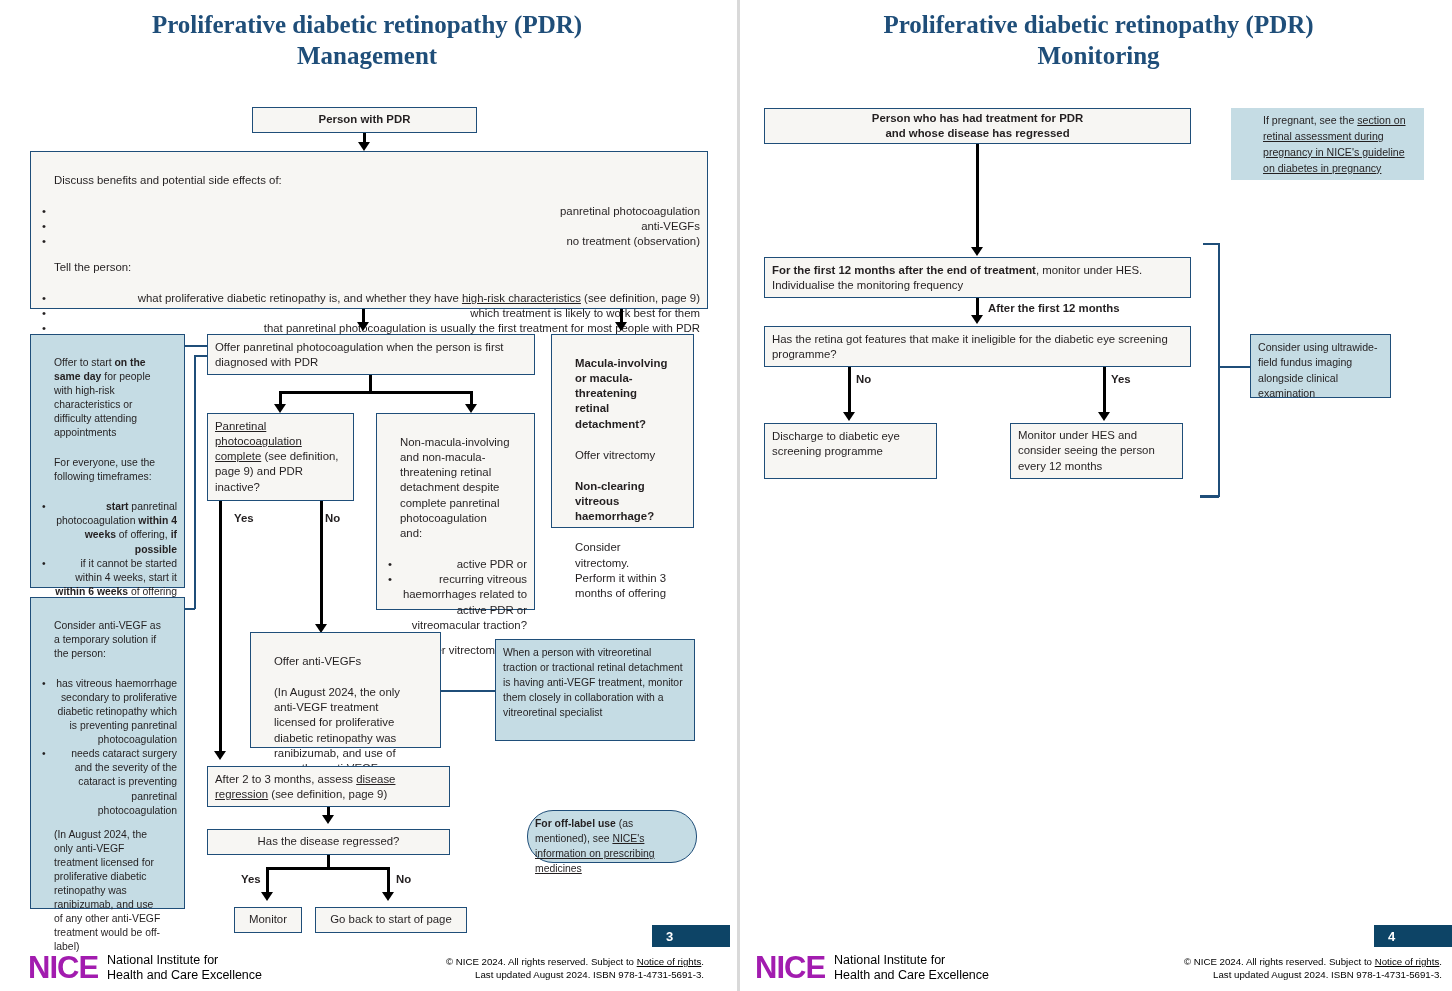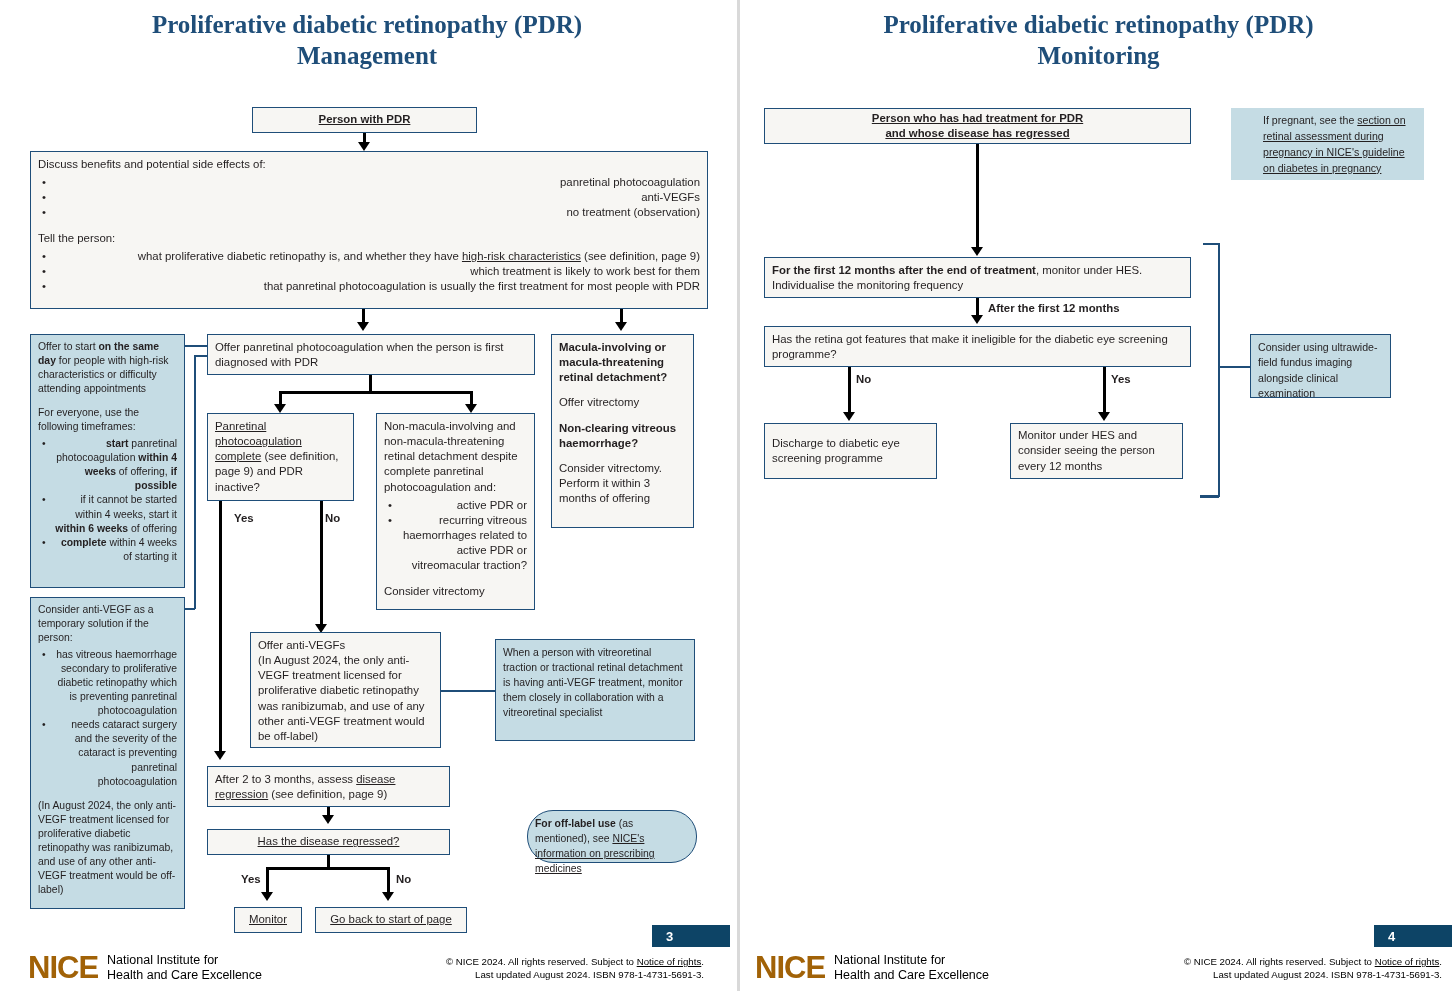--- a/index.html
+++ b/index.html
@@ -22,46 +22,46 @@
 
   
   .box{
     position:absolute;box-sizing:border-box;
     border:1px solid #1f4e79;background:#f7f6f3;
     font-size:11.4px;line-height:1.33;color:#231f20;
     padding:5px 7px;
   }
   .box.blue{background:#c5dce4;border:1px solid #1f4e79;}
   .box.noborder{border:none;}
-  .box.center{text-align:center;text-decoration:underline;}
+  .box.center{text-align:center;}
   .box.bold{font-weight:bold;}
   .box ul{margin:3px 0 0 0;padding-left:15px;list-style:none;text-align:right;}
   .box ul li{position:relative;margin-bottom:0px;padding-left:0;}
   .box ul li:before{content:"\2022";position:absolute;left:-11px;top:0;}
-  .box p{margin:0;}
+  .box p{margin:16px;}
   .box p.sp{margin-top:10px;}
   .u{text-decoration:underline;}
   .b{font-weight:bold;}
 
   
   .vline{position:absolute;background:#000;width:3px;}
   .hline{position:absolute;background:#000;height:3px;}
   .arrow{position:absolute;width:0;height:0;border-left:6px solid transparent;
          border-right:6px solid transparent;border-top:9px solid #000;}
   .cline{position:absolute;background:#1f4e79;}
   .cline.v{width:1.5px;}
   .cline.h{height:1.5px;}
   .cline.thick{background:#1f4e79;height:3px;}
 
   .lbl{position:absolute;font-size:11.4px;font-weight:bold;color:#231f20;}
 
   
   .footer-logo{position:absolute;left:28px;bottom:8px;display:flex;align-items:center;}
   .nice-word{font-family:"Liberation Sans",sans-serif;font-weight:bold;font-size:31px;
-             letter-spacing:-1px;color:#a16207;line-height:1;}
+             letter-spacing:-1px;color:#a21caf;line-height:1;}
   .nice-sub{font-size:12.5px;line-height:1.2;margin-left:9px;color:#000;}
   .footer-copy{position:absolute;right:22px;bottom:10px;text-align:right;
                font-size:9.7px;line-height:1.35;color:#000;}
   .pagebadge{position:absolute;right:0px;bottom:44px;width:78px;height:22px;
              background:#0d4466;color:#fff;font-size:13px;font-weight:bold;
              display:flex;align-items:center;padding-left:14px;box-sizing:border-box;}
 </style>
 </head>
 <body>
 
@@ -251,21 +251,21 @@
   </div>
 
   <div class="vline" style="left:103px;top:367px;height:48px;"></div>
   <div class="arrow" style="left:98px;top:412px;"></div>
   <div class="lbl" style="left:111px;top:373px;">No</div>
 
   <div class="vline" style="left:358px;top:367px;height:48px;"></div>
   <div class="arrow" style="left:353px;top:412px;"></div>
   <div class="lbl" style="left:366px;top:373px;">Yes</div>
 
-  <div class="box" style="left:19px;top:423px;width:173px;height:56px;display:flex;align-items:center;">
+  <div class="box" style="left:19px;top:423px;width:173px;height:56px;display:flex;">
     <span>Discharge to diabetic eye screening programme</span>
   </div>
   <div class="box" style="left:265px;top:423px;width:173px;height:56px;display:flex;align-items:center;">
     <span>Monitor under HES and consider seeing the person every 12 months</span>
   </div>
 
   <div class="box blue" style="left:505px;top:334px;width:141px;height:64px;font-size:10.6px;line-height:1.45;">
     <span>Consider using ultrawide-field fundus imaging alongside clinical examination</span>
   </div>
   <div class="cline v" style="left:473px;top:243px;height:254px;"></div>

